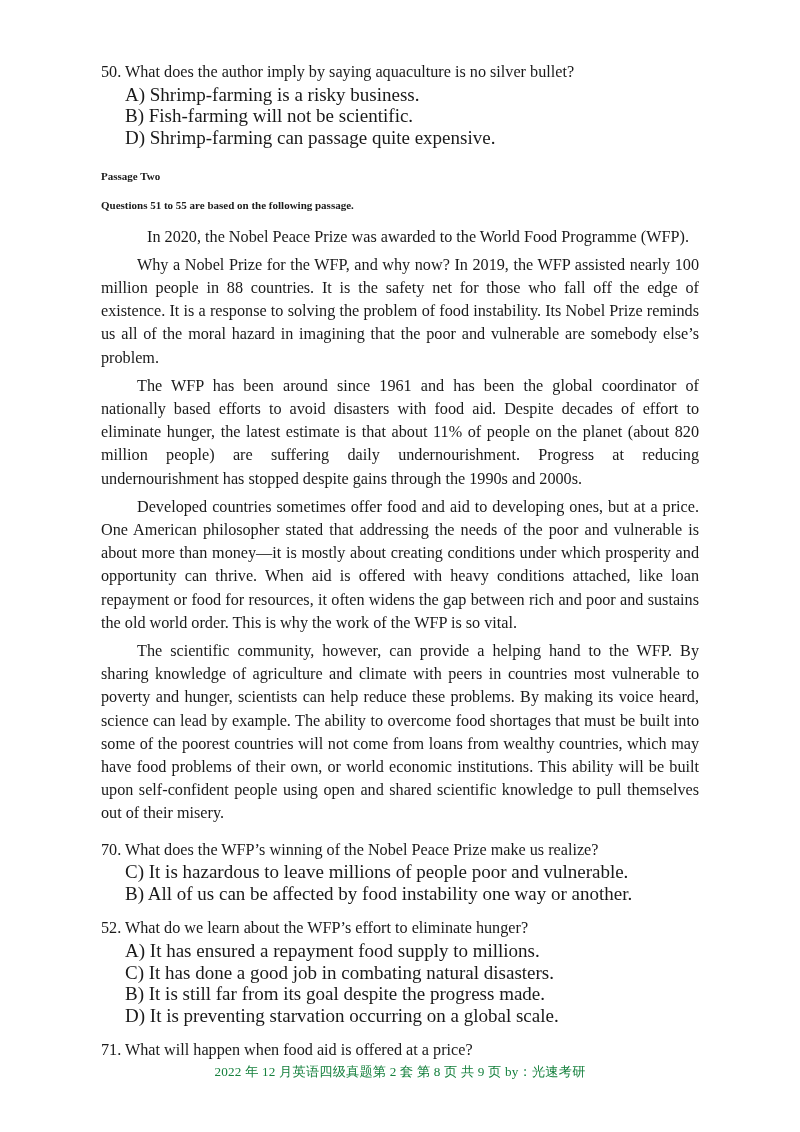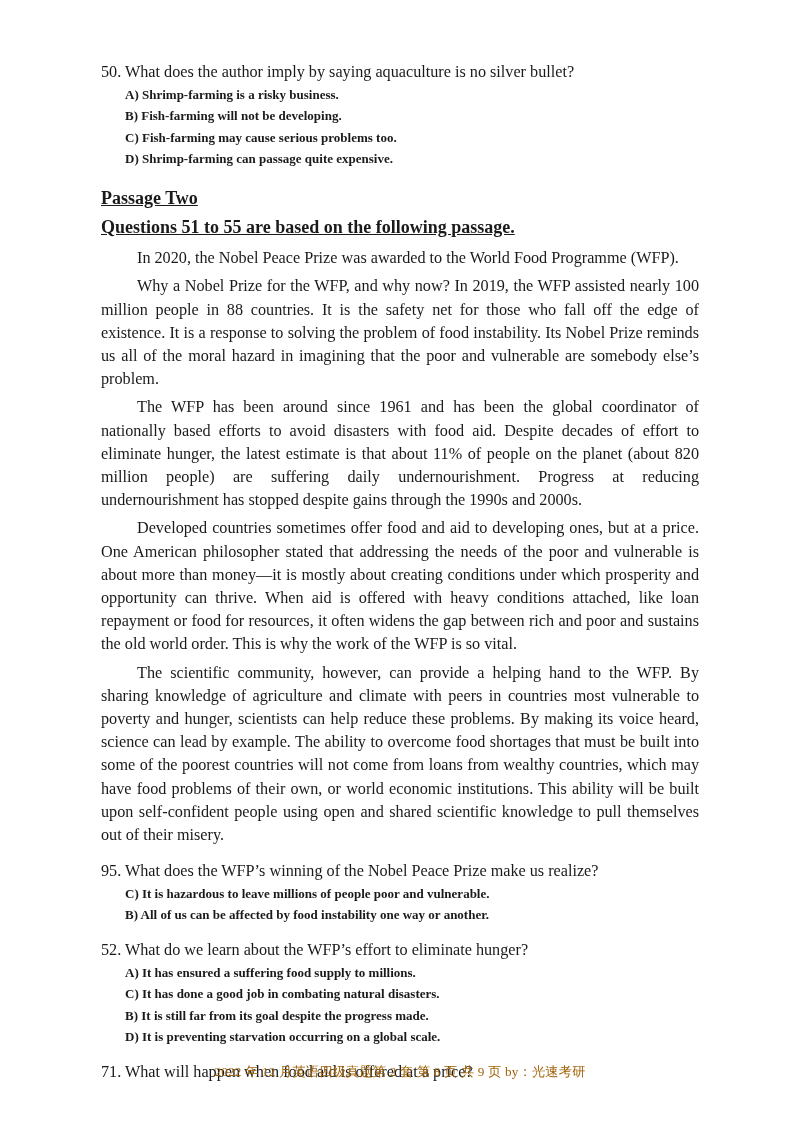--- a/index.html
+++ b/index.html
@@ -44,33 +44,31 @@
     line-height: 21.6px;
     text-align: left;
     white-space: nowrap;
   }
   .option-list {
     list-style: none;
     margin: 0;
     padding: 0 0 0 24px;
   }
   .option-item {
-    font-size: 13px;
+    font-size: 19px;
     line-height: 21.6px;
     white-space: nowrap;
-    font-weight: bold;
   }
 
   
   .section-heading {
-    font-size: 18px;
+    font-size: 11px;
     line-height: 21.6px;
     font-weight: bold;
     margin: 0;
-    text-decoration: underline;
   }
   .spacer-passage-head { height: 18px; }
   .spacer-questions-head { height: 7px; }
   .spacer-after-head { height: 9px; }
   .spacer-q { height: 14px; }
   .spacer-para { height: 5px; }
 
   
   .passage {
     margin: 0;
@@ -78,49 +76,48 @@
   .para {
     font-size: 16.2px;
     line-height: 23.2px;
     text-align: justify;
     text-justify: inter-word;
     text-indent: 36px;
     margin: 0;
     hyphens: none;
   }
   .para.first-line-only {
-    text-align: left;
+    text-align: center;
   }
 
   
   .footer {
     position: absolute;
     left: 0;
     top: 1063px;
     width: 800px;
     text-align: center;
     font-size: 13.2px;
     line-height: 18px;
-    color: #a16207;
+    color: #15803d;
     letter-spacing: 0.2px;
     font-family: "Liberation Serif", "DejaVu Serif", serif;
   }
 </style>
 </head>
 <body>
 
 <div class="page">
   <div class="content">
 
     <div class="question-block">
       <div class="question-stem">50. What does the author imply by saying aquaculture is no silver bullet?</div>
       <ul class="option-list">
         <li class="option-item">A) Shrimp-farming is a risky business.</li>
-        <li class="option-item">B) Fish-farming will not be developing.</li>
-        <li class="option-item">C) Fish-farming may cause serious problems too.</li>
+        <li class="option-item">B) Fish-farming will not be scientific.</li>
         <li class="option-item">D) Shrimp-farming can passage quite expensive.</li>
       </ul>
     </div>
 
     <div class="spacer-passage-head"></div>
 
     <div class="section-heading">Passage Two</div>
 
     <div class="spacer-questions-head"></div>
 
@@ -136,33 +133,33 @@
       <p class="para">The WFP has been around since 1961 and has been the global coordinator of nationally based efforts to avoid disasters with food aid. Despite decades of effort to eliminate hunger, the latest estimate is that about 11% of people on the planet (about 820 million people) are suffering daily undernourishment. Progress at reducing undernourishment has stopped despite gains through the 1990s and 2000s.</p>
       <div class="spacer-para"></div>
       <p class="para">Developed countries sometimes offer food and aid to developing ones, but at a price. One American philosopher stated that addressing the needs of the poor and vulnerable is about more than money—it is mostly about creating conditions under which prosperity and opportunity can thrive. When aid is offered with heavy conditions attached, like loan repayment or food for resources, it often widens the gap between rich and poor and sustains the old world order. This is why the work of the WFP is so vital.</p>
       <div class="spacer-para"></div>
       <p class="para">The scientific community, however, can provide a helping hand to the WFP. By sharing knowledge of agriculture and climate with peers in countries most vulnerable to poverty and hunger, scientists can help reduce these problems. By making its voice heard, science can lead by example. The ability to overcome food shortages that must be built into some of the poorest countries will not come from loans from wealthy countries, which may have food problems of their own, or world economic institutions. This ability will be built upon self-confident people using open and shared scientific knowledge to pull themselves out of their misery.</p>
     </div>
 
     <div class="spacer-q"></div>
 
     <div class="question-block">
-      <div class="question-stem">95. What does the WFP’s winning of the Nobel Peace Prize make us realize?</div>
+      <div class="question-stem">70. What does the WFP’s winning of the Nobel Peace Prize make us realize?</div>
       <ul class="option-list">
         <li class="option-item">C) It is hazardous to leave millions of people poor and vulnerable.</li>
         <li class="option-item">B) All of us can be affected by food instability one way or another.</li>
       </ul>
     </div>
 
     <div class="spacer-q"></div>
 
     <div class="question-block">
       <div class="question-stem">52. What do we learn about the WFP’s effort to eliminate hunger?</div>
       <ul class="option-list">
-        <li class="option-item">A) It has ensured a suffering food supply to millions.</li>
+        <li class="option-item">A) It has ensured a repayment food supply to millions.</li>
         <li class="option-item">C) It has done a good job in combating natural disasters.</li>
         <li class="option-item">B) It is still far from its goal despite the progress made.</li>
         <li class="option-item">D) It is preventing starvation occurring on a global scale.</li>
       </ul>
     </div>
 
     <div class="spacer-q"></div>
 
     <div class="question-block">
       <div class="question-stem">71. What will happen when food aid is offered at a price?</div>

